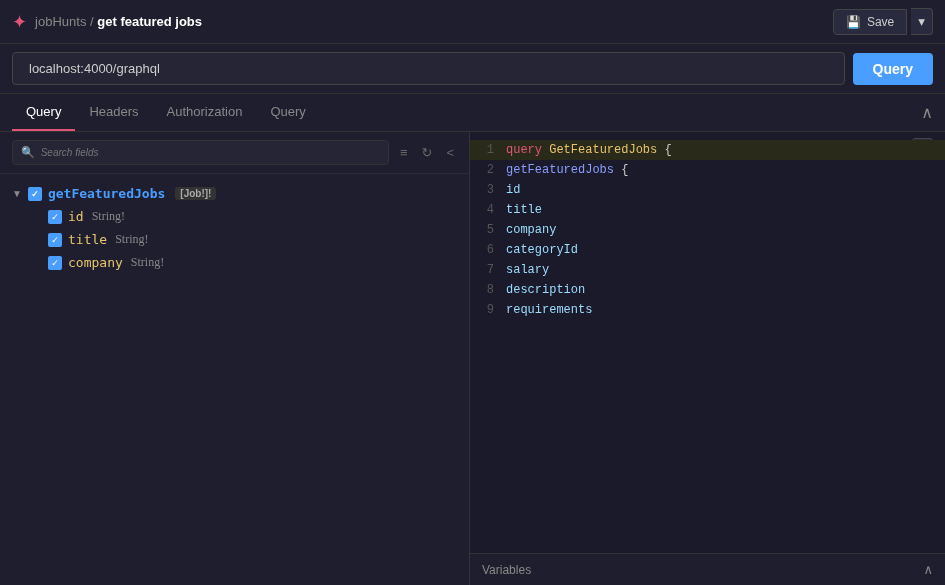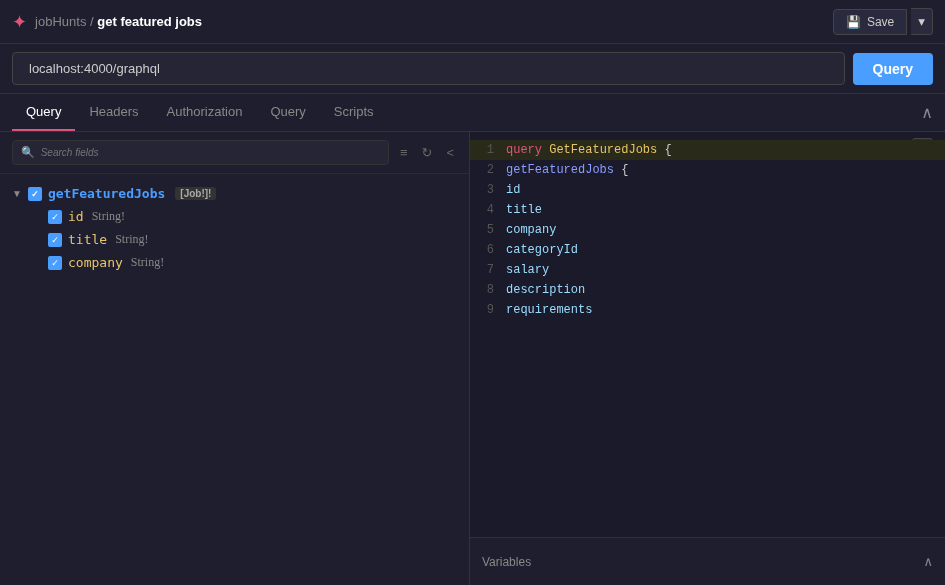--- a/index.html
+++ b/index.html
@@ -297,21 +297,21 @@
     }
 
     
     .variables-bar {
       display: flex;
       align-items: center;
       justify-content: space-between;
       background: #1e1e2e;
       padding: 6px 12px;
       border-top: 1px solid #333;
-      height: 48px;
+      height: 32px;
     }
     .variables-label { color: #888; font-size: 12px; }
     .variables-collapse { color: #888; cursor: pointer; }
 
     
     ::-webkit-scrollbar { width: 6px; height: 6px; }
     ::-webkit-scrollbar-track { background: #1a1a2a; }
     ::-webkit-scrollbar-thumb { background: #444; border-radius: 3px; }
   </style>
 </head>
@@ -339,21 +339,20 @@
   <input class="url-input" type="text" value="localhost:4000/graphql" style="">
   <button class="query-btn">Query</button>
 </div>
 
 <div class="tabs-row">
   <div class="tabs">
     <div class="tab active">Query</div>
     <div class="tab">Headers</div>
     <div class="tab">Authorization</div>
     <div class="tab">Query</div>
-    <div class="tab">Scripts</div>
   </div>
   <span class="collapse-btn">∧</span>
 </div>
 
 <div class="main-content">
 
   <div class="left-panel">
 
     <div class="search-bar">
       <div class="search-input-wrap">

